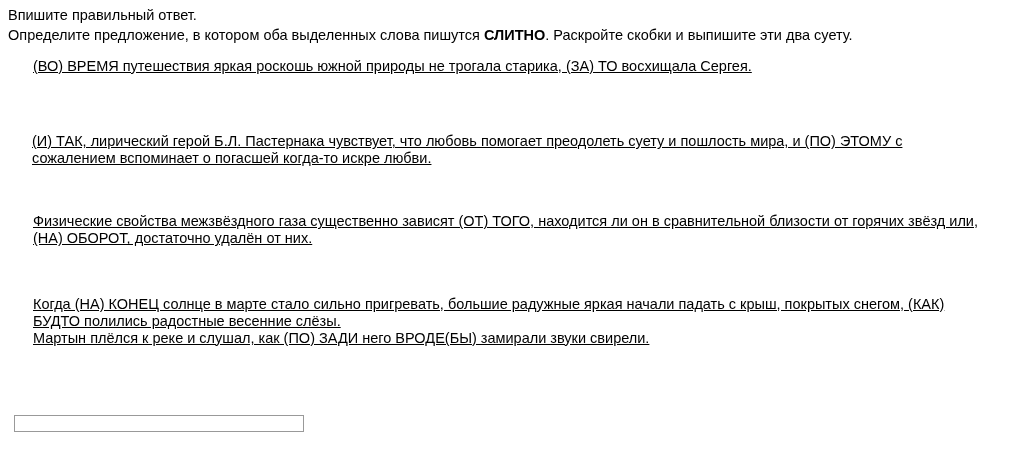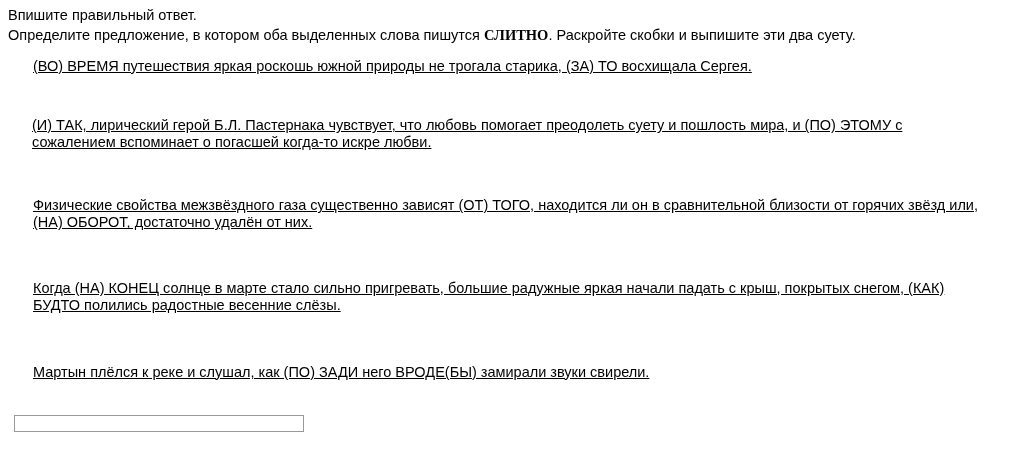--- a/index.html
+++ b/index.html
@@ -32,40 +32,39 @@
   .prompt {
     position: absolute;
     left: 8px;
     top: 26px;
     font-size: 14.5px;
     line-height: 1.35;
     white-space: nowrap;
   }
   .prompt .bold {
     font-weight: bold;
-    font-family: Liberation Serif, serif;
   }
   .items {
     position: absolute;
     left: 33px;
     top: 58px;
     width: 955px;
   }
   .item {
     font-size: 14.5px;
     line-height: 1.18;
     margin: 0;
     padding: 0;
     text-decoration: underline;
   }
   .item-1 { margin-top: 0px; }
-  .item-2 { margin-top: 42px; }
+  .item-2 { margin-top: 58px; }
   .item-3 { margin-top: 46px; }
   .item-4 { margin-top: 48px; }
-  .item-5 { margin-top: 50px; }
+  .item-5 { }
   .item.indent-none { margin-left: -1px; }
   .answer-box {
     position: absolute;
     left: 14px;
     top: 415px;
     width: 290px;
     height: 17px;
     border: 1px solid #999999;
     background: #ffffff;
     box-sizing: border-box;

